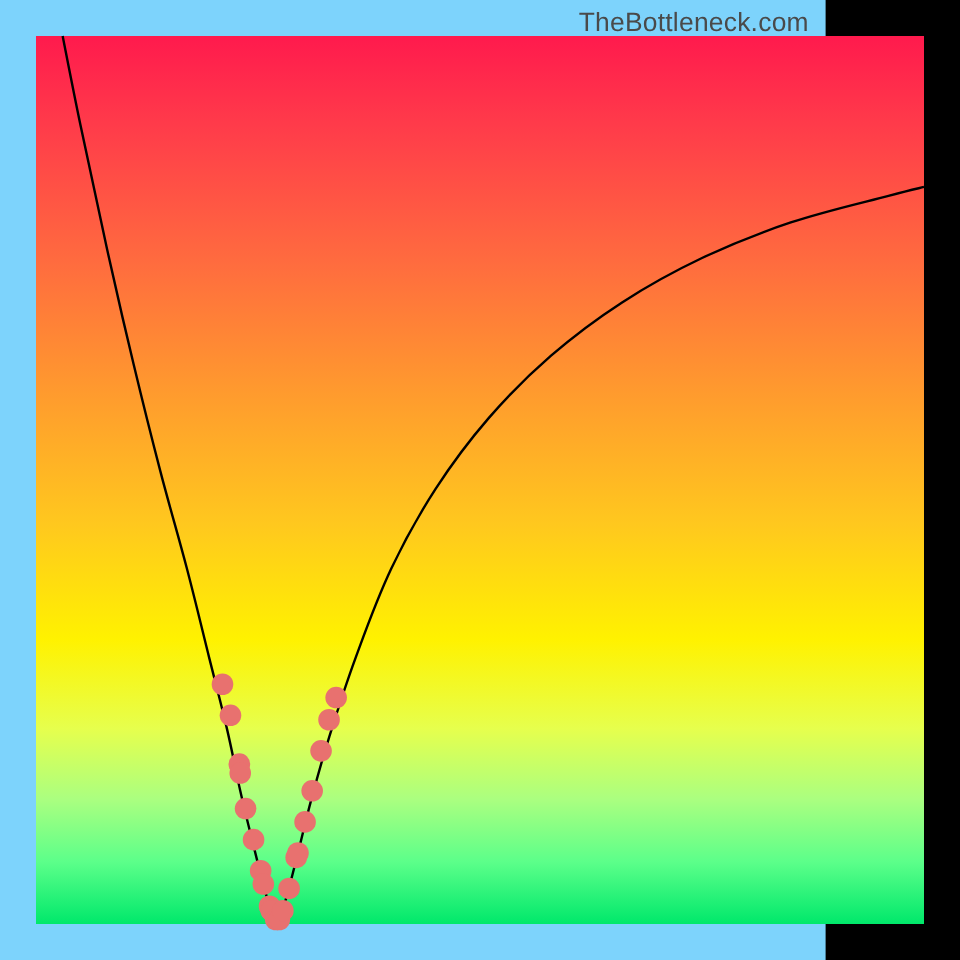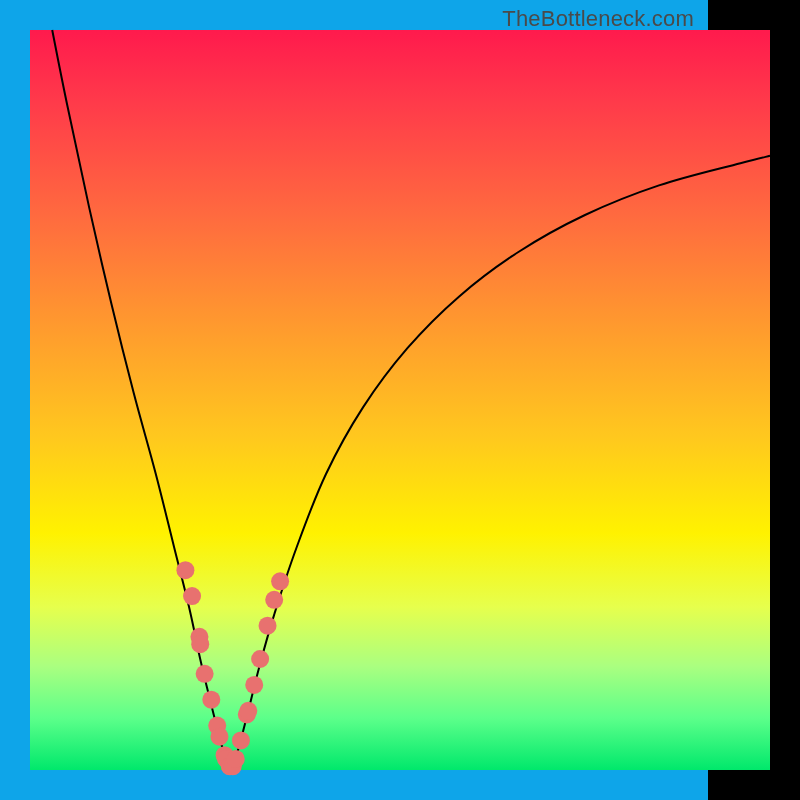--- a/index.html
+++ b/index.html
@@ -8,22 +8,21 @@
     width: 800px;
     height: 800px;
     overflow: hidden;
     background: #000;
     font-family: Arial, Helvetica, sans-serif;
   }
   .frame {
     position: relative;
     width: 688px;
     height: 800px;
-    background: #0ea5e9;
-    padding-left: 20px;
+    background: #7dd3fc;
   }
   .plot-area {
     position: absolute;
     left: 30px;
     top: 30px;
     width: 740px;
     height: 740px;
     background: linear-gradient(to bottom,
       #ff1a4d 0%,
       #ff3b4a 10%,

